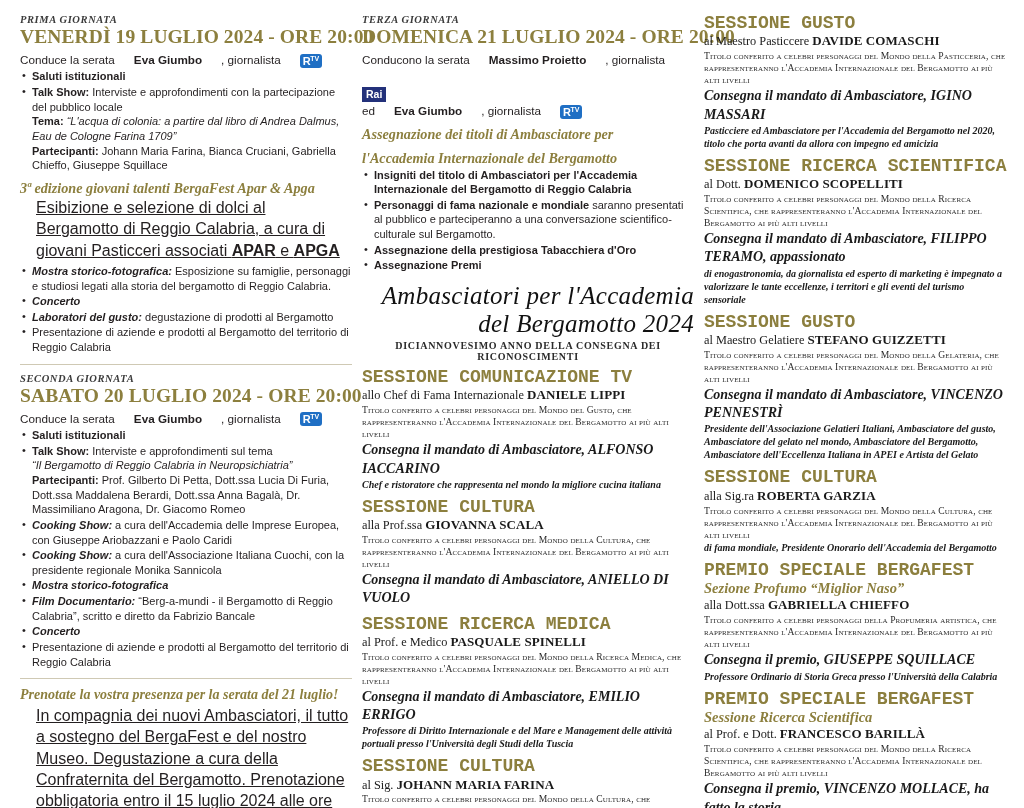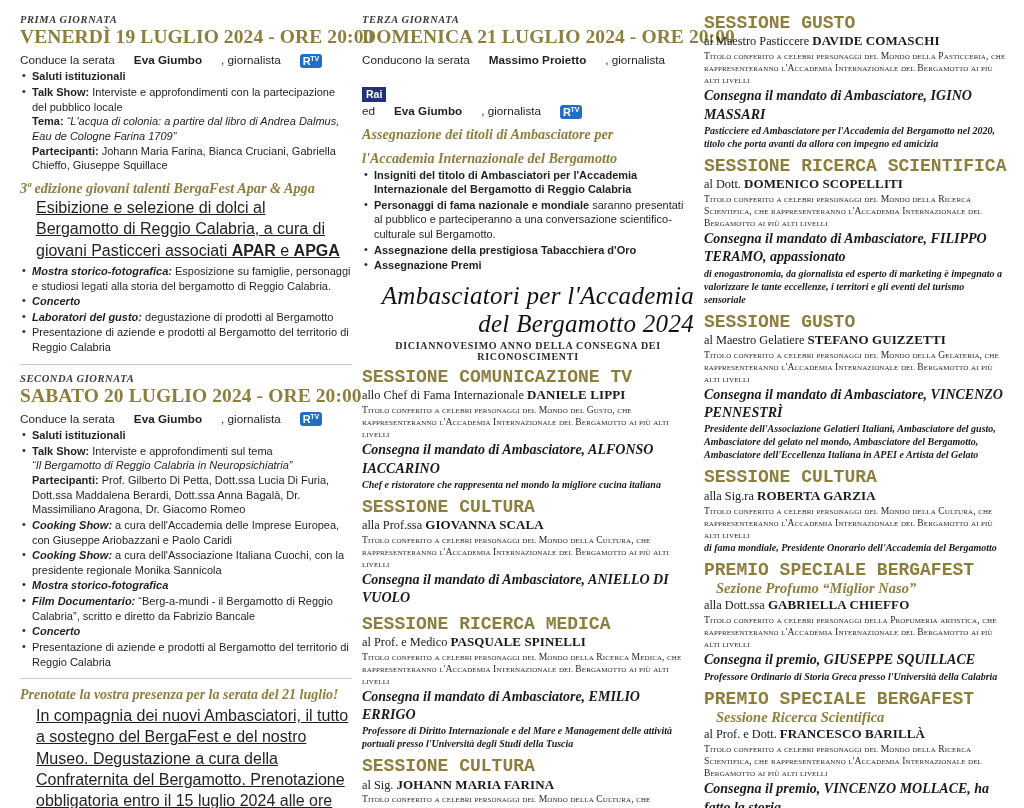--- a/index.html
+++ b/index.html
@@ -28,21 +28,21 @@
   .promo-head{font-family:"Liberation Serif",serif;font-weight:700;font-style:italic;font-size:14px;color:#8c7f3e;margin:0 0 2px 0;}
 
   
   .script-title{font-family:"Liberation Serif",serif;font-style:italic;text-align:right;font-size:25px;line-height:1.12;color:#111;margin:9px 0 2px 0;letter-spacing:.3px;}
   .script-title .l2{display:block;}
   .dician{font-family:"Liberation Serif",serif;font-weight:700;font-size:10px;letter-spacing:.7px;text-align:center;color:#2b2b2b;margin:1px 0 6px 0;}
 
   
   .sess{margin:0 0 7px 0;}
   .sess-head{font-family:Liberation Mono, monospace;font-weight:700;font-size:18px;color:#8c7f3e;line-height:1.08;margin:0;}
-  .sess-sub{font-family:"Liberation Serif",serif;font-weight:700;font-style:italic;font-size:14.5px;color:#8c7f3e;line-height:1.12;margin:0 0 1px 12px;}
+  .sess-sub{font-family:"Liberation Serif",serif;font-weight:700;font-style:italic;font-size:14.5px;color:#8c7f3e;line-height:1.12;margin:0 0 1px 0;}
   .sess-rec{font-family:"Liberation Serif",serif;font-size:12.3px;line-height:1.2;margin:0 0 1px 0;color:#1a1a1a;}
   .sess-rec .nm{font-weight:700;font-size:13px;letter-spacing:.1px;}
   .smallcaps{font-family:"Liberation Serif",serif;font-size:9.6px;line-height:1.26;color:#2a2a2a;font-variant:small-caps;margin:0;letter-spacing:.1px;}
   .mandato{font-family:"Liberation Serif",serif;font-style:italic;font-weight:700;font-size:14px;line-height:1.3;margin:1px 0 0 0;color:#1a1a1a;}
   .note{font-family:"Liberation Serif",serif;font-style:italic;font-weight:700;font-size:10px;line-height:1.3;margin:0;color:#1a1a1a;}
 </style>
 </head>
 <body>
 
 <div class="page">

